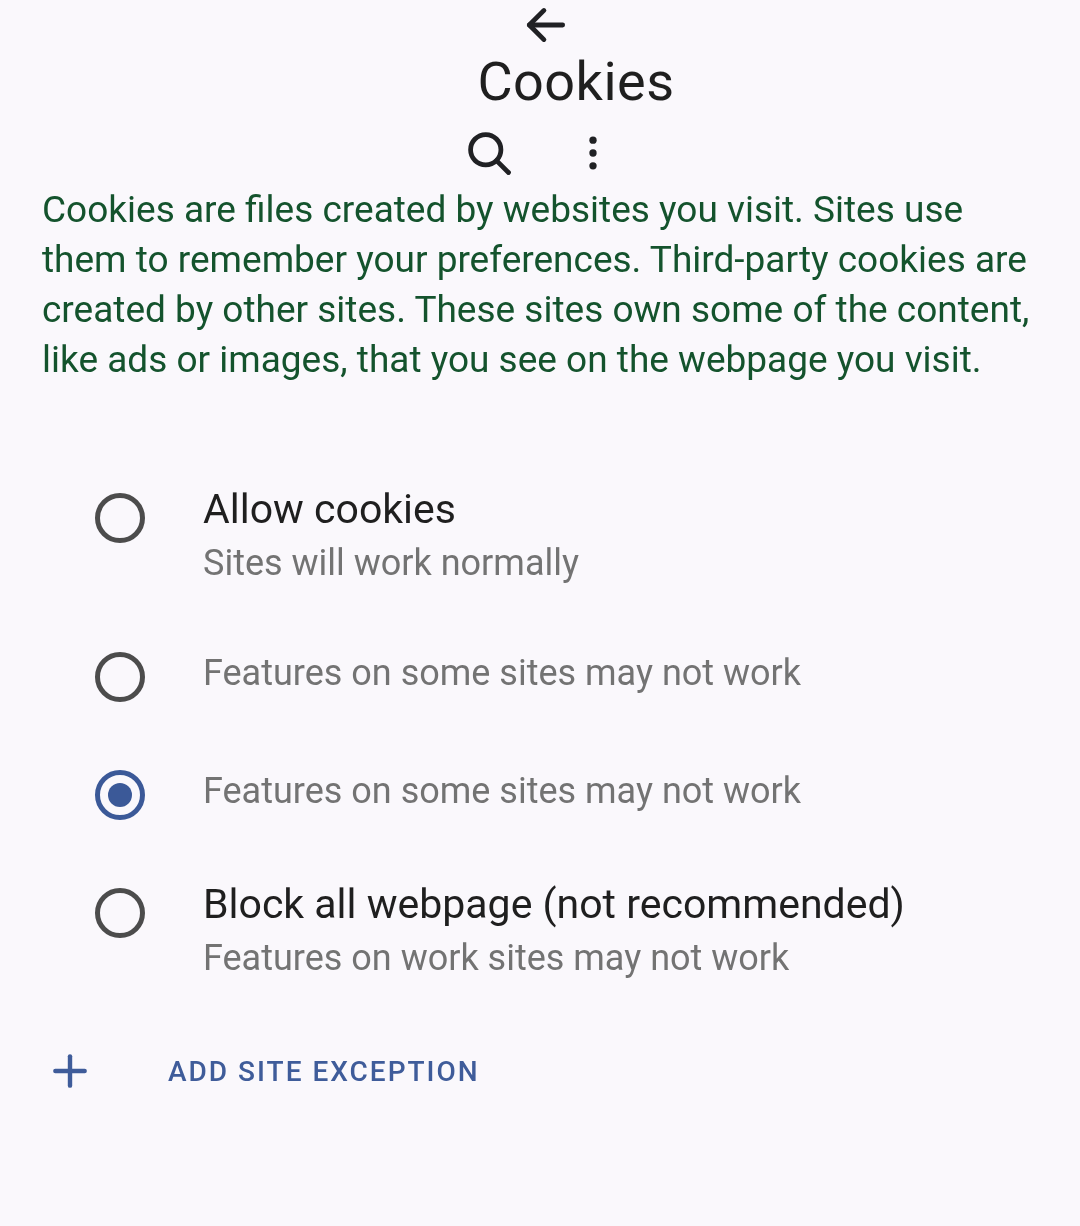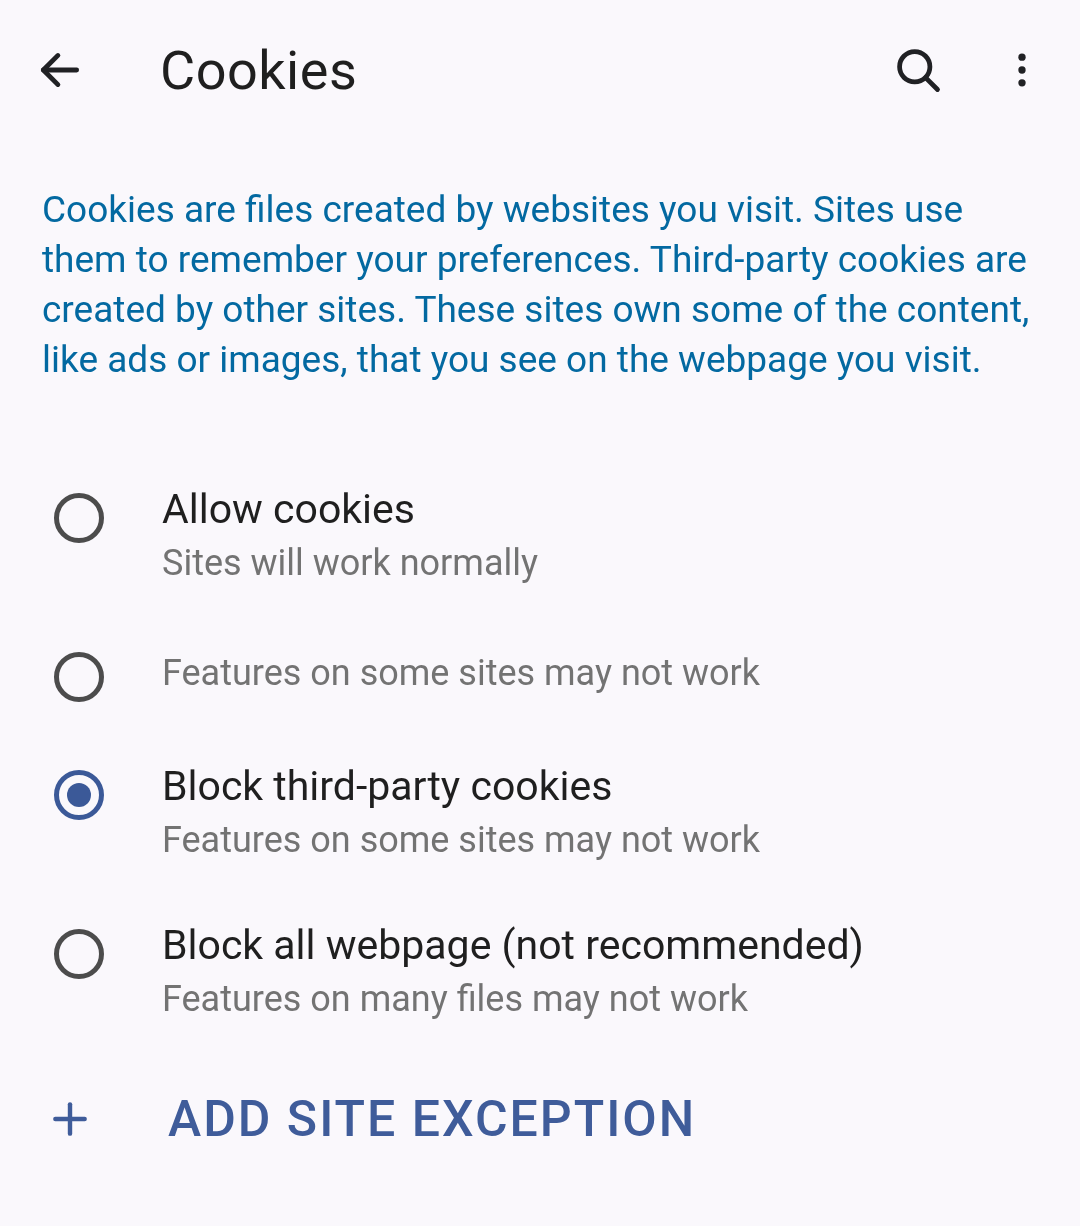--- a/index.html
+++ b/index.html
@@ -10,20 +10,21 @@
     background: #faf8fc;
     font-family: Roboto, "Segoe UI", Arial, sans-serif;
     color: #202124;
     overflow: hidden;
   }
   .toolbar {
     display: flex;
     align-items: center;
     height: 140px;
     padding: 0 8px 0 20px;
+    flex-direction: column;
   }
   .icon-btn {
     width: 80px;
     height: 80px;
     display: flex;
     align-items: center;
     justify-content: center;
     background: none;
     border: none;
     padding: 0;
@@ -40,30 +41,31 @@
   }
   .right-actions {
     display: flex;
     align-items: center;
     gap: 24px;
     margin-right: 10px;
   }
   .description {
     font-size: 37px;
     line-height: 1.35;
-    color: #0369a1;
+    color: #14532d;
     padding: 45px 24px 10px 42px;
   }
   .options {
     padding-top: 60px;
   }
   .option-row {
     display: flex;
     align-items: flex-start;
     padding: 30px 20px 30px 42px;
+    margin-left: 41px;
   }
   .radio-col {
     width: 120px;
     display: flex;
     align-items: flex-start;
     justify-content: flex-start;
     padding-top: 8px;
   }
   .radio {
     width: 50px;
@@ -107,21 +109,21 @@
     align-items: center;
     padding: 40px 42px 30px 42px;
   }
   .plus-col {
     width: 120px;
     display: flex;
     justify-content: flex-start;
     padding-left: 6px;
   }
   .add-label {
-    font-size: 50px;
+    font-size: 28px;
     font-weight: 500;
     letter-spacing: 2px;
     color: #3f5c9a;
   }
 </style>
 </head>
 <body>
 
 <div class="toolbar">
   <button class="icon-btn">
@@ -169,32 +171,31 @@
     <div class="option-text">
       <div class="opt-sub">Features on some sites may not work</div>
     </div>
   </div>
 
   <div class="option-row">
     <div class="radio-col">
       <div class="radio selected"></div>
     </div>
     <div class="option-text">
-      <div class="opt-title">Block third-party cookies</div>
       <div class="opt-sub">Features on some sites may not work</div>
     </div>
   </div>
 
   <div class="option-row">
     <div class="radio-col">
       <div class="radio"></div>
     </div>
     <div class="option-text">
       <div class="opt-title">Block all webpage (not recommended)</div>
-      <div class="opt-sub">Features on many files may not work</div>
+      <div class="opt-sub">Features on work sites may not work</div>
     </div>
   </div>
 
 </div>
 
 <div class="add-row">
   <div class="plus-col">
     <svg width="44" height="44" viewBox="0 0 24 24" fill="none" stroke="#3f5c9a" stroke-width="2.4" stroke-linecap="round">
       <line x1="12" y1="4" x2="12" y2="20"></line>
       <line x1="4" y1="12" x2="20" y2="12"></line>

